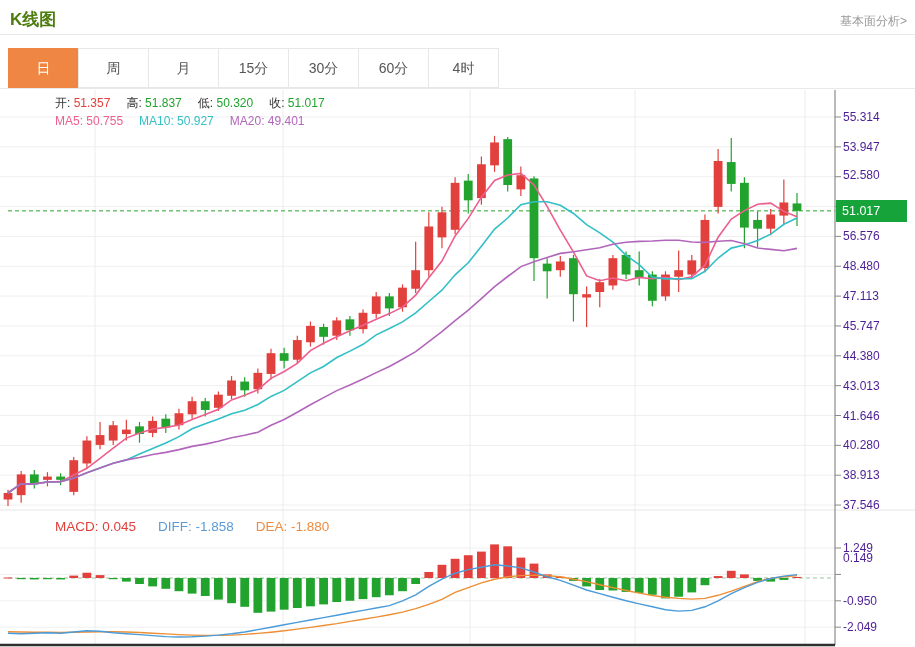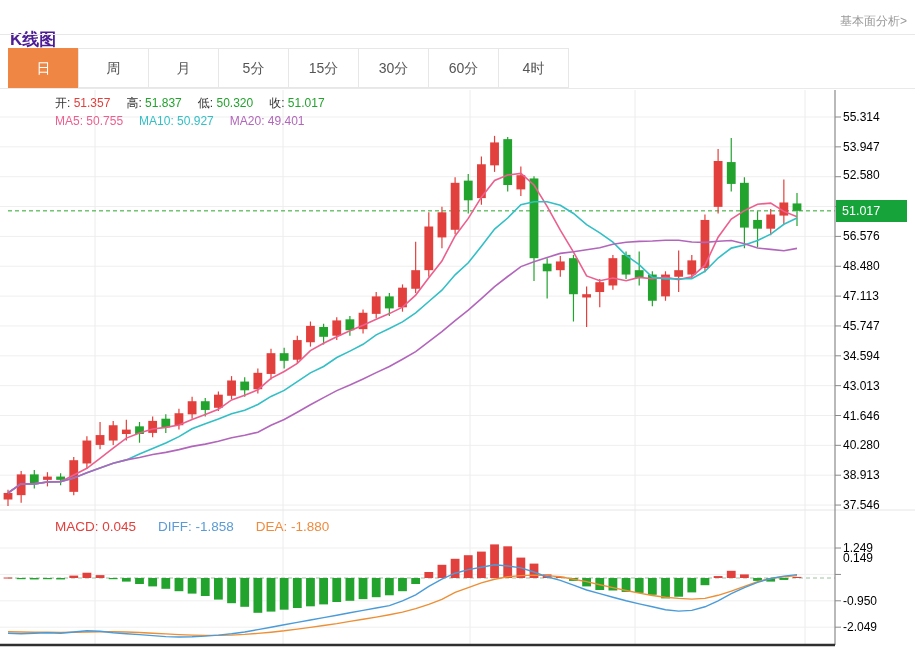--- a/index.html
+++ b/index.html
@@ -1,52 +1,51 @@
 <!DOCTYPE html>
 <html><head>
 <meta charset="utf-8">
 <style>
   * { margin:0; padding:0; box-sizing:border-box; }
   html,body { width:915px; height:647px; background:#fff; overflow:hidden;
     font-family:"Liberation Sans","DejaVu Sans",sans-serif; }
   #app { position:relative; width:915px; height:647px; background:#fff; }
-  .header-title { position:absolute; left:10px; top:8px; font-size:17px; font-weight:bold; color:#4c1d95;margin-top:20px; }
+  .header-title { position:absolute; left:10px; top:8px; font-size:17px; font-weight:bold; color:#4d7c0f; }
   .header-link { position:absolute; right:8px; top:13px; font-size:12px; color:#999; cursor:pointer; text-decoration:none; }
   .header-divider { position:absolute; left:0; top:34px; width:915px; height:1px; background:#e8e8e8; }
   .tabs { position:absolute; left:8px; top:48px; height:40px; display:flex; }
   .tab { width:71px; height:40px; line-height:38px; text-align:center; font-size:14px; color:#555;
     background:#fff; border:1px solid #e7e7e7; margin-left:-1px; cursor:pointer; }
   .tab:first-child { margin-left:0; }
   .tab.active { background:#ef8643; border-color:#ef8643; color:#fff; }
   .tabs-underline { position:absolute; left:0; top:88px; width:915px; height:1px; background:#e9e9e9; }
   #chart-svg { position:absolute; left:0; top:0; }
   .legend-row { position:absolute; left:55px; font-size:12px; white-space:nowrap; }
   .legend-row .grp { margin-right:16px; }
   .legend-row .lbl { color:#333; }
   #ohlc-row { top:95px; }
   #ma-row { top:114px; }
   #macd-row { top:519px; font-size:13.5px; }
   #macd-row .grp { margin-right:22px; }
-  .tick-label { position:absolute; left:843px; font-size:12px; color:#000000; }
+  .tick-label { position:absolute; left:843px; font-size:12px; color:#4c1d95; }
   #price-tag { position:absolute; left:836px; top:200px; width:71px; height:22px; line-height:22px;
     padding-left:6px; font-size:12.5px; color:#fff; }
 </style>
 </head>
 <body>
 
 <div id="app">
   <div class="header-title">K线图</div>
   <a class="header-link">基本面分析&gt;</a>
   <div class="header-divider"></div>
 
   <div class="tabs" id="tabs">
       <div class="tab active">日</div>
       <div class="tab">周</div>
       <div class="tab">月</div>
-      <div class="tab">5分</div>
       <div class="tab">15分</div>
       <div class="tab">30分</div>
       <div class="tab">60分</div>
       <div class="tab">4时</div>
     </div>
   <div class="tabs-underline"></div>
 
   <svg id="chart-svg" width="915" height="647">
       <line x1="0" y1="117" x2="835" y2="117" stroke="#efefef" stroke-width="1"></line>
       <line x1="0" y1="146.85527999999994" x2="835" y2="146.85527999999994" stroke="#efefef" stroke-width="1"></line>
@@ -290,21 +289,21 @@
 
   <div id="axis-labels">
       <div class="tick-label" style="top: 110px;">55.314</div>
       <div class="tick-label" style="top: 139.855px;">53.947</div>
       <div class="tick-label" style="top: 168px;">52.580</div>
       <div class="tick-label" style="top: 199.544px;">51.214</div>
       <div class="tick-label" style="top: 229.399px;">56.576</div>
       <div class="tick-label" style="top: 259.255px;">48.480</div>
       <div class="tick-label" style="top: 289.11px;">47.113</div>
       <div class="tick-label" style="top: 318.943px;">45.747</div>
-      <div class="tick-label" style="top: 348.799px;">34.594</div>
+      <div class="tick-label" style="top: 348.799px;">44.380</div>
       <div class="tick-label" style="top: 378.654px; text-align: right;">43.013</div>
       <div class="tick-label" style="top: 408.509px; text-align: right;">41.646</div>
       <div class="tick-label" style="top: 438.343px;">40.280</div>
       <div class="tick-label" style="top: 468.198px;">38.913</div>
       <div class="tick-label" style="top: 498.053px;">37.546</div>
       <div class="tick-label" style="top: 541.024px;">1.249</div>
       <div class="tick-label" style="top: 551px; text-align: right;">0.149</div>
       <div class="tick-label" style="top: 593.8px;">-0.950</div>
       <div class="tick-label" style="top: 620.176px;">-2.049</div>
     </div>

